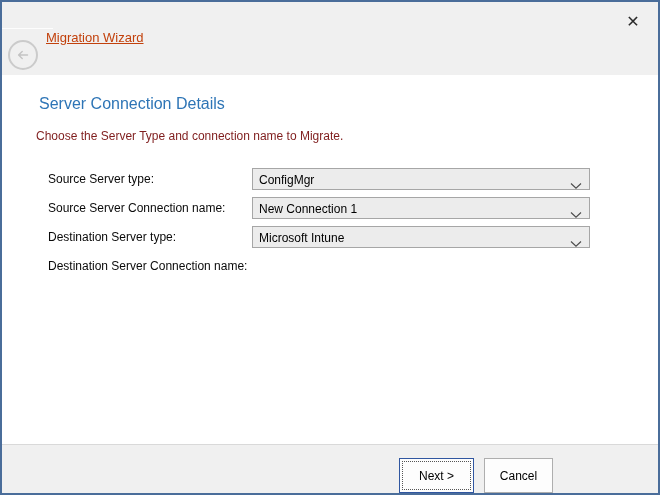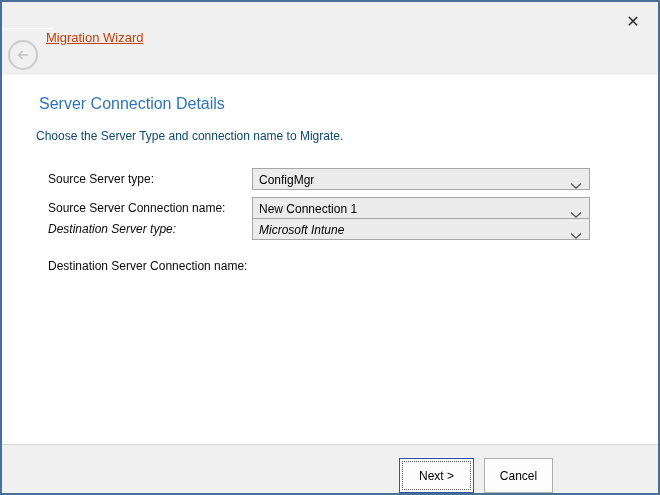--- a/index.html
+++ b/index.html
@@ -83,21 +83,21 @@
     top: 20px;
     font-size: 16px;
     color: #2e75b6;
     margin-left: 9px;
   }
   .page-desc {
     position: absolute;
     left: 34px;
     top: 54px;
     font-size: 12px;
-    color: #0c4a6e;
+    color: #7f1d1d;
   }
   .form-row {
     position: absolute;
     left: 0;
     width: 656px;
     height: 22px;
   }
   .form-row .row-label {
     position: absolute;
     left: 46px;
@@ -128,21 +128,21 @@
   .combo .chevron {
     position: absolute;
     right: 7px;
     top: 7px;
     width: 12px;
     height: 8px;
   }
   
   .row-0 { top: 93px; }
   .row-1 { top: 122px; }
-  .row-2 { top: 143px; font-style: italic; }
+  .row-2 { top: 151px; }
   .row-3 { top: 180px; }
   
   .footer {
     position: absolute;
     left: 0; top: 442px;
     width: 656px;
     height: 49px;
     background: #f0f0f0;
     border-top: 1px solid #d9d9d9;
     box-sizing: border-box;

